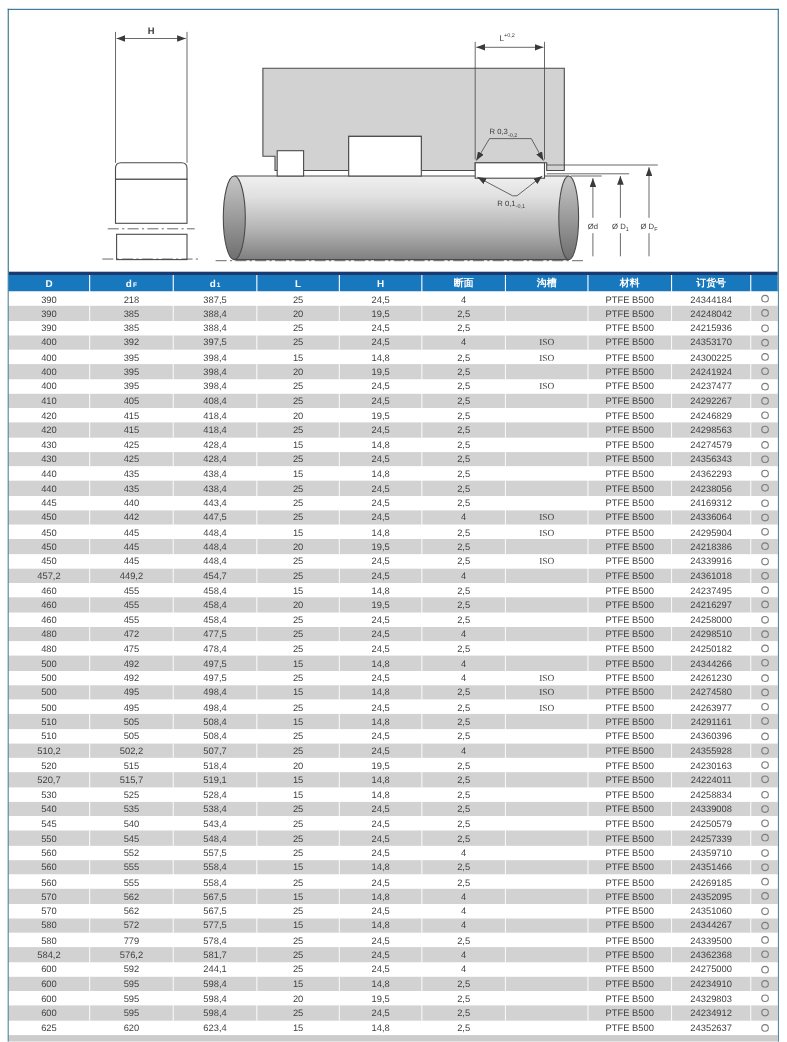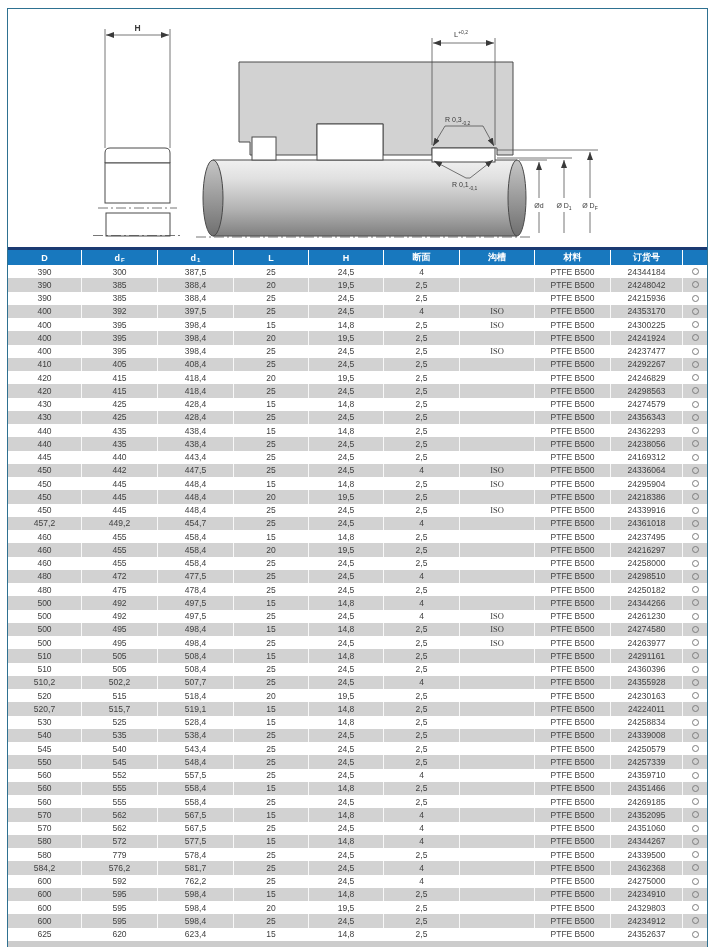--- a/index.html
+++ b/index.html
@@ -156,21 +156,21 @@
         <div class="th c8">
           <span>订货号</span>
         </div>
         <div class="th c9">
           <span></span>
         </div>
       </div>
     <div class="tbody">
         <div class="tr">
           <div class="td c0">390</div>
-          <div class="td c1">300</div>
+          <div class="td c1">218</div>
           <div class="td c2">387,5</div>
           <div class="td c3">25</div>
           <div class="td c4">24,5</div>
           <div class="td c5">4</div>
           <div class="td c6"></div>
           <div class="td c7">PTFE B500</div>
           <div class="td c8">24344184</div>
           <div class="td c9">
             <span class="ring"></span>
           </div>
@@ -801,21 +801,21 @@
           <div class="td c6"></div>
           <div class="td c7">PTFE B500</div>
           <div class="td c8">24362368</div>
           <div class="td c9">
             <span class="ring"></span>
           </div>
         </div>
         <div class="tr">
           <div class="td c0">600</div>
           <div class="td c1">592</div>
-          <div class="td c2">762,2</div>
+          <div class="td c2">244,1</div>
           <div class="td c3">25</div>
           <div class="td c4">24,5</div>
           <div class="td c5">4</div>
           <div class="td c6"></div>
           <div class="td c7">PTFE B500</div>
           <div class="td c8">24275000</div>
           <div class="td c9">
             <span class="ring"></span>
           </div>
         </div>

